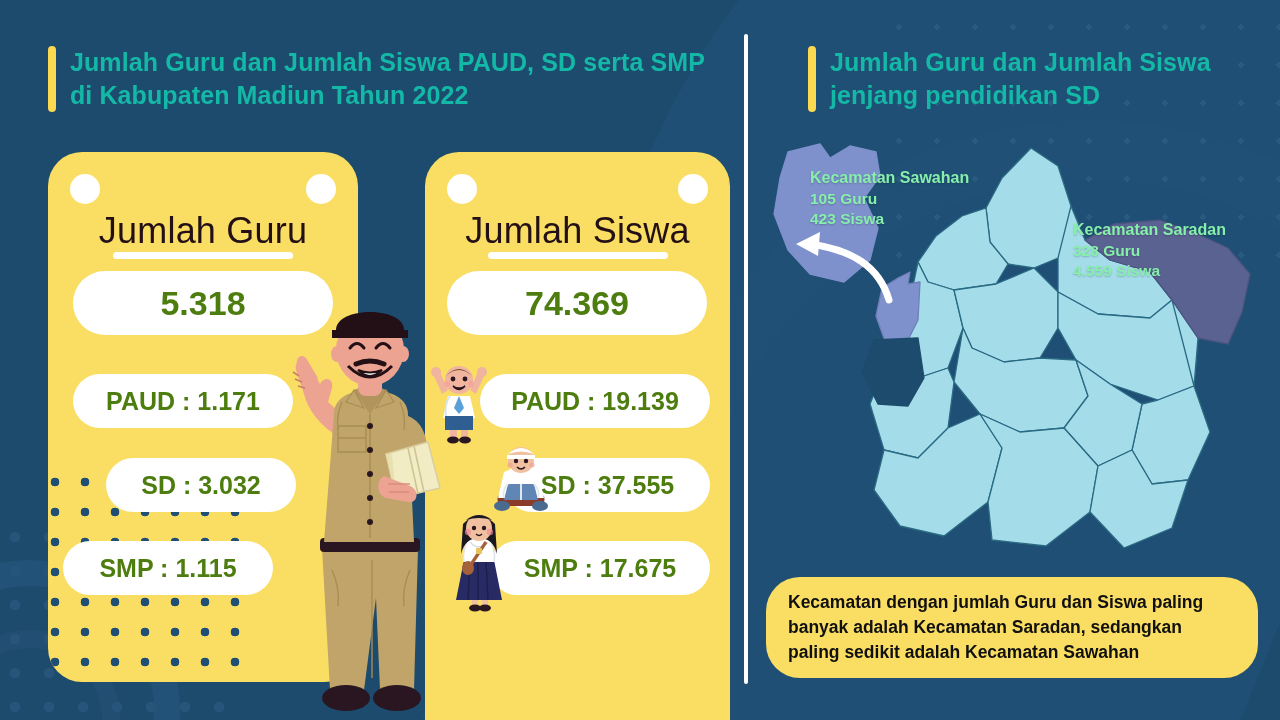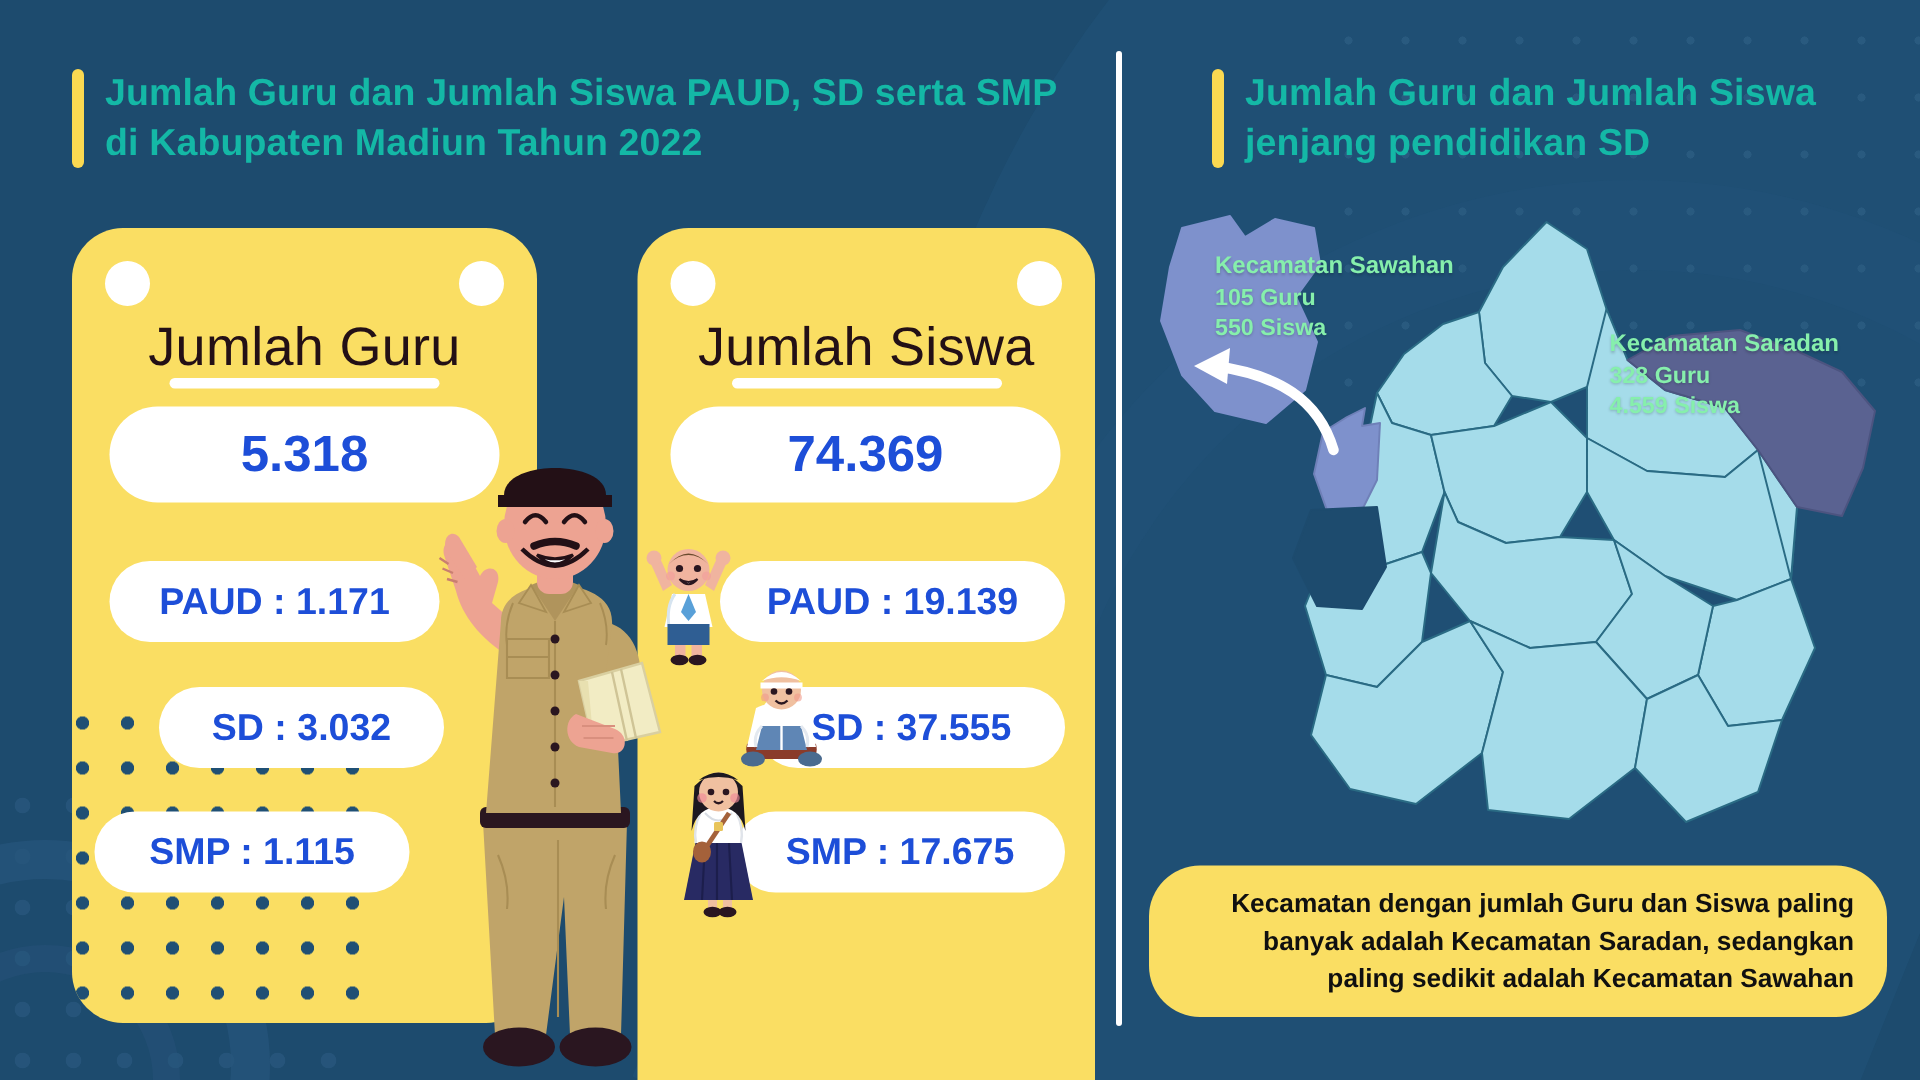--- a/index.html
+++ b/index.html
@@ -85,21 +85,21 @@
     font-size:36px; font-weight:normal; color:#231016; letter-spacing:.2px;
   }
   .card-rule {
     position:absolute; top:100px; left:50%; transform:translateX(-50%);
     width:180px; height:7px; border-radius:4px; background:#ffffff;
   }
 
   .pill {
     position:absolute; background:#ffffff; border-radius:40px;
     display:flex; align-items:center; justify-content:center;
-    color:#1d4ed8; font-weight:bold; white-space:nowrap;
+    color:#4d7c0f; font-weight:bold; white-space:nowrap;
   }
   .pill-total { height:64px; font-size:34px; }
   .pill-sub   { height:54px; font-size:25px; }
 
   
   #guru-total { left:25px;  top:119px; width:260px; }
   #guru-paud  { left:25px;  top:222px; width:220px; }
   #guru-sd    { left:58px;  top:306px; width:190px; }
   #guru-smp   { left:15px;  top:389px; width:210px; }
 
@@ -125,21 +125,21 @@
     text-shadow:0 1px 2px rgba(0,0,0,.22);
   }
   #label-sawahan { left:62px;  top:168px; font-size:15.5px; }
   #label-saradan { left:325px; top:220px; font-size:15.5px; }
   .map-label .ln1 { font-size:16px; }
 
   
   #note-box {
     position:absolute; left:18px; bottom:42px; width:492px;
     background:#fade63; border-radius:34px;
-    padding:13px 22px; text-align:right;
+    padding:13px 22px; text-align:left;
     font-size:17.5px; font-weight:bold; color:#101010; line-height:1.42;
   }
 </style>
 </head>
 <body>
 
 <div id="bg-layer">
   <div class="bg-diag"></div>
   <div class="bg-diag2"></div>
   <div class="bg-dots-tr"></div>
@@ -344,21 +344,21 @@
 
       <svg style="position:absolute;left:0;top:0;width:100%;height:100%;pointer-events:none" viewBox="0 0 512 430">
         <path d="M131 168 C121 134 94 118 52 112" fill="none" stroke="#ffffff" stroke-width="7" stroke-linecap="round"></path>
         <path d="M38 112 L62 100 L60 124 Z" fill="#ffffff"></path>
       </svg>
     </div>
 
     <div id="label-sawahan" class="map-label">
       <div class="ln1">Kecamatan Sawahan</div>
       <div>105 Guru</div>
-      <div>550 Siswa</div>
+      <div>423 Siswa</div>
     </div>
 
     <div id="label-saradan" class="map-label">
       <div class="ln1">Kecamatan Saradan</div>
       <div>328 Guru</div>
       <div>4.559 Siswa</div>
     </div>
 
     <div id="note-box">Kecamatan dengan jumlah Guru dan Siswa paling banyak adalah Kecamatan Saradan, sedangkan paling sedikit adalah Kecamatan Sawahan</div>
 

